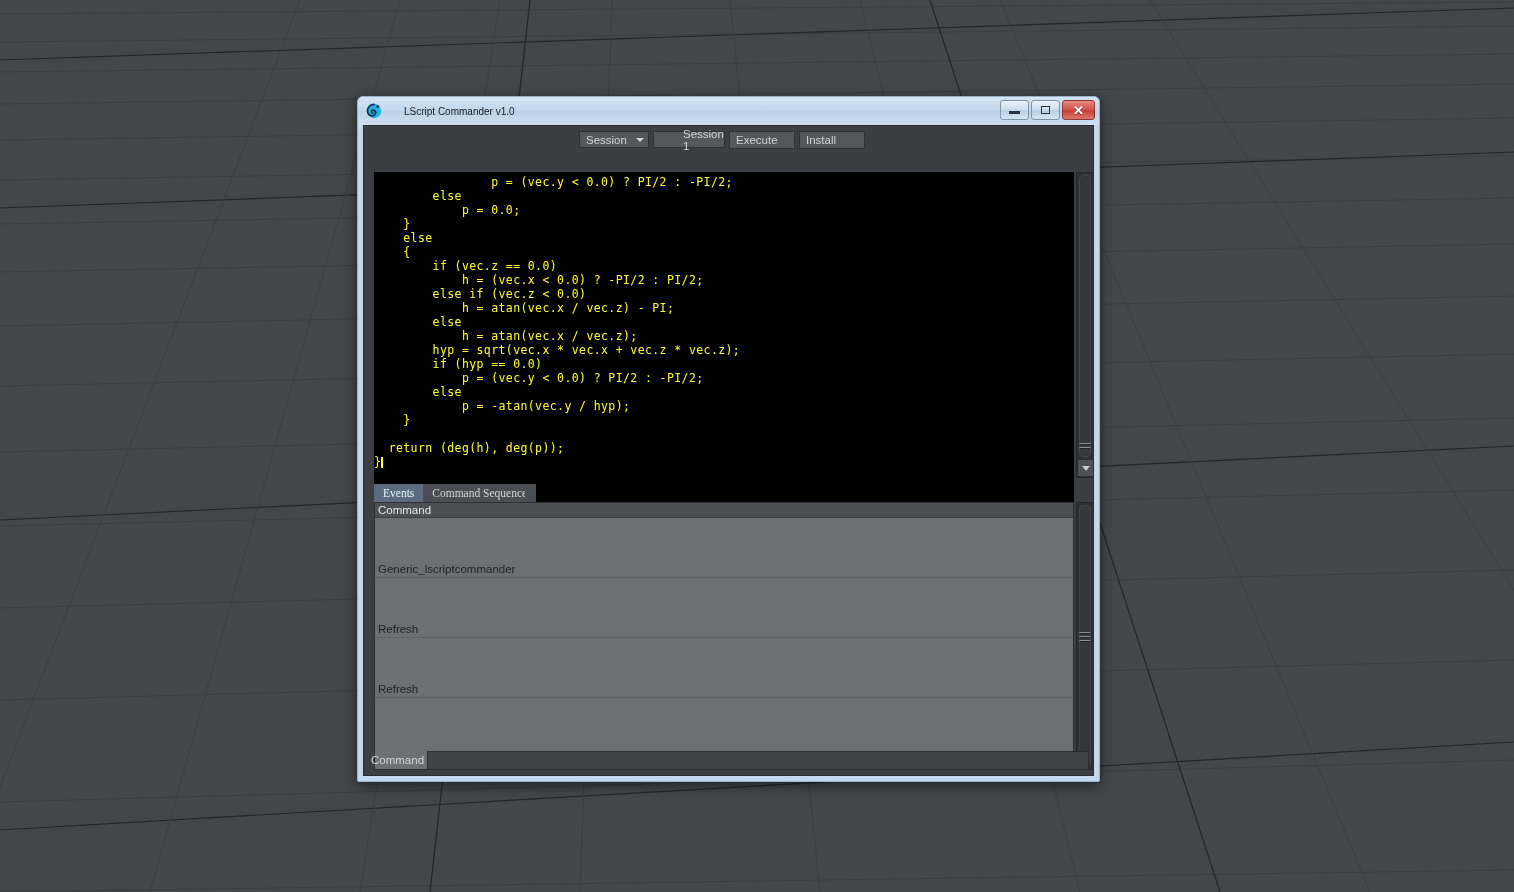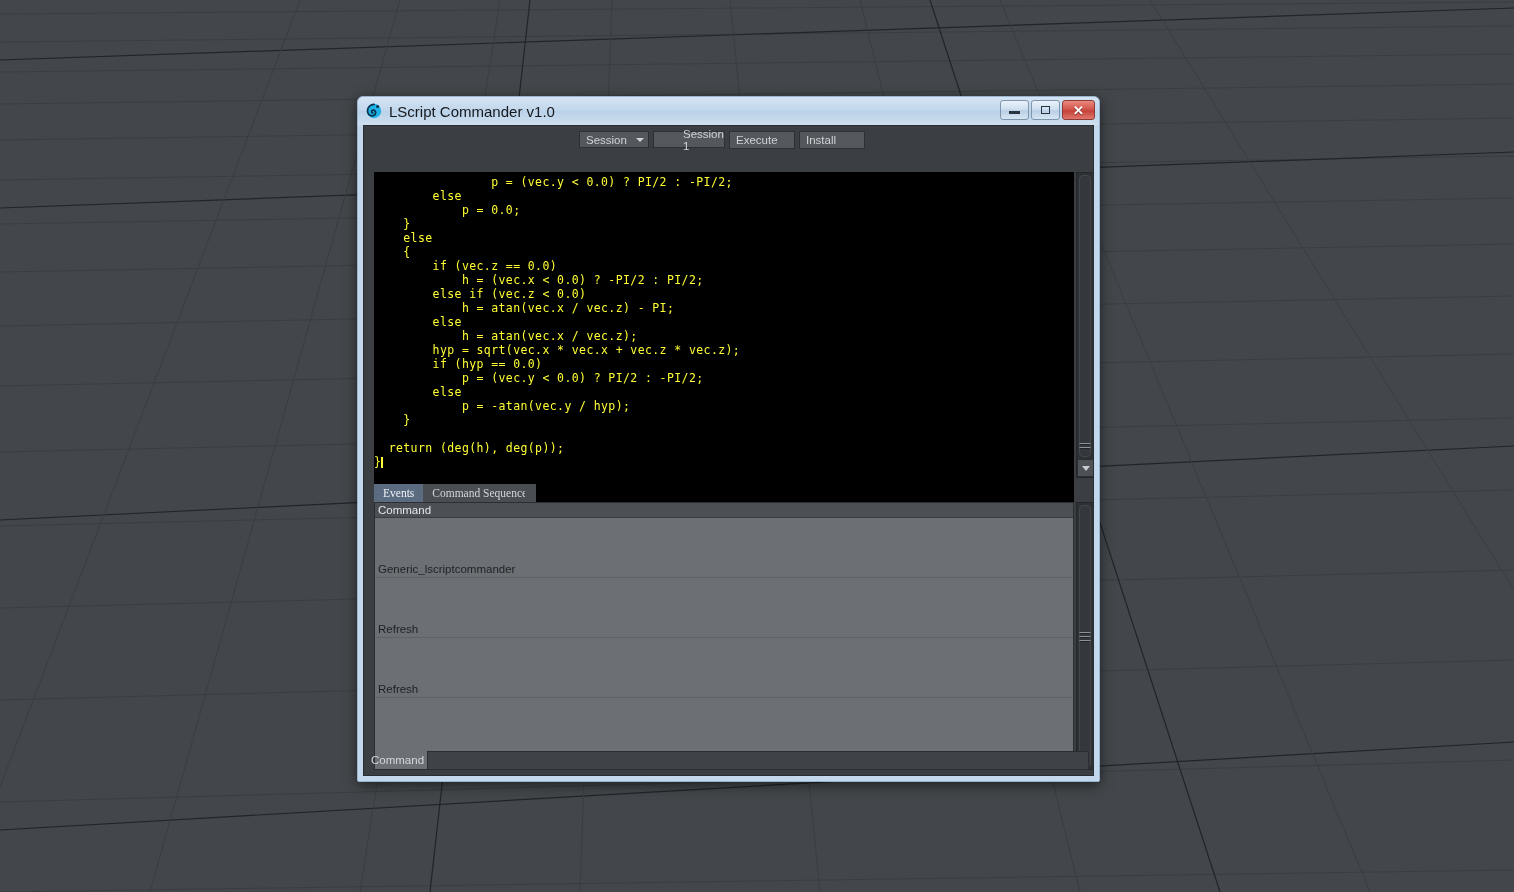--- a/index.html
+++ b/index.html
@@ -34,23 +34,23 @@
     position: relative;
     height: 28px;
     background: linear-gradient(to bottom, #d4e4f3 0%, #c2d7ec 48%, #bad2e9 52%, #cfe0f0 100%);
     border-radius: 5px 5px 0 0;
     display: flex; align-items: center;
     padding-left: 8px;
     box-sizing: border-box;
   }
   #app-icon { width: 16px; height: 16px; flex: 0 0 auto; }
   #title-text {
-    font-size: 15px;
+    font-size: 10px;
     color: #16181c;
-    margin-left: 7px;
+    margin-left: 22px;
     white-space: nowrap;
   }
   #win-controls {
     position: absolute; right: 4px; top: 3px;
     display: flex; gap: 2px;
   }
   .wbtn {
     width: 29px; height: 20px;
     border: 1px solid #7d96ae;
     border-radius: 3px;

